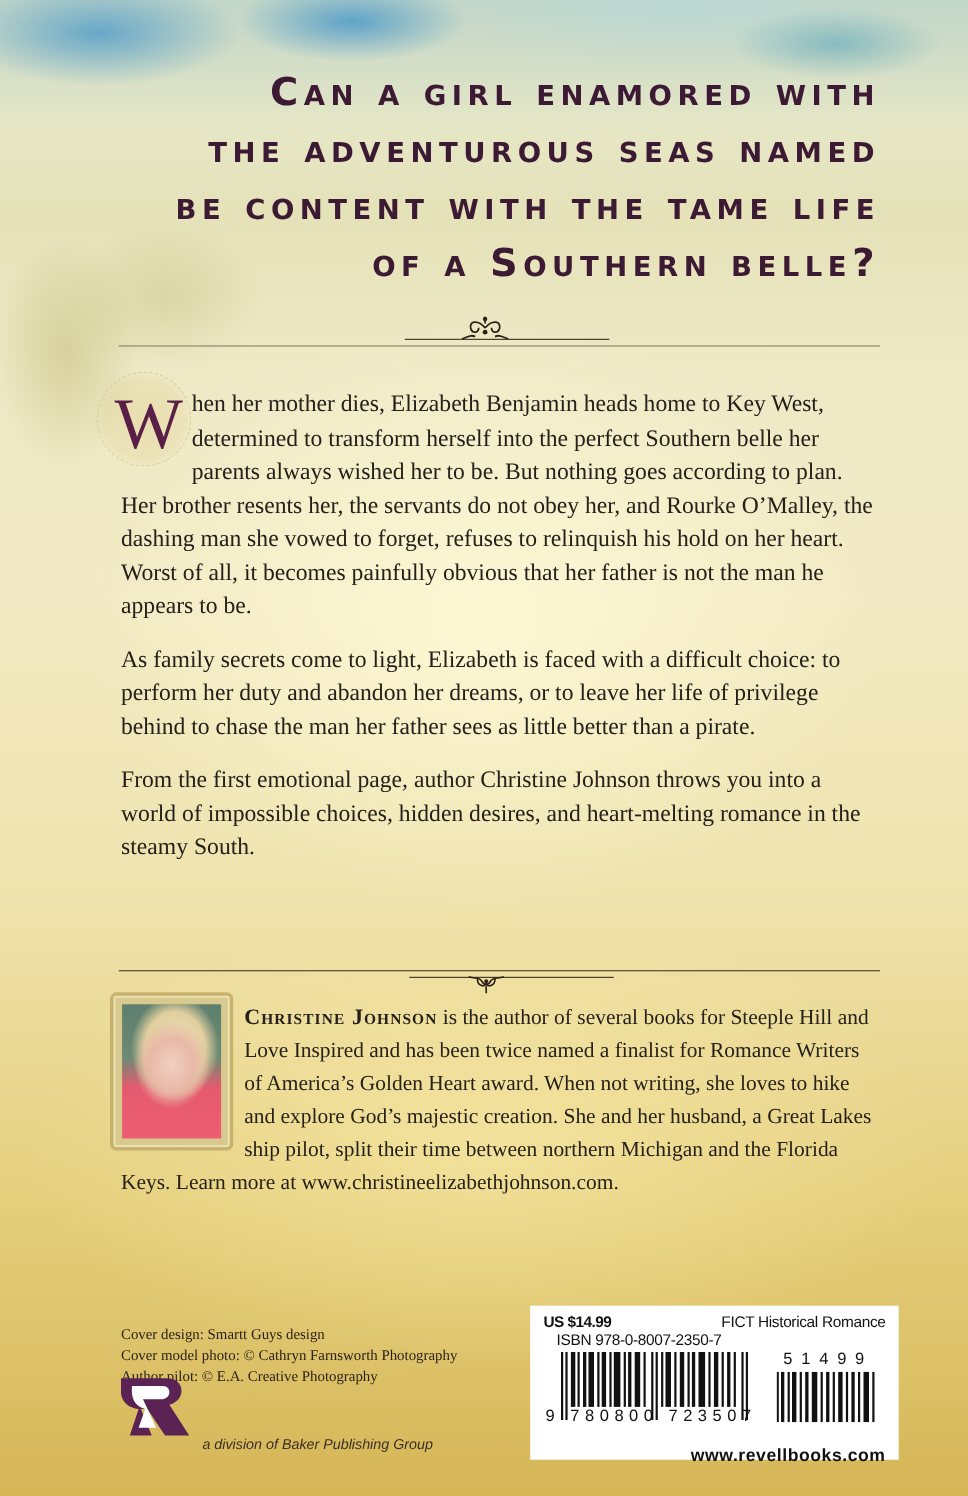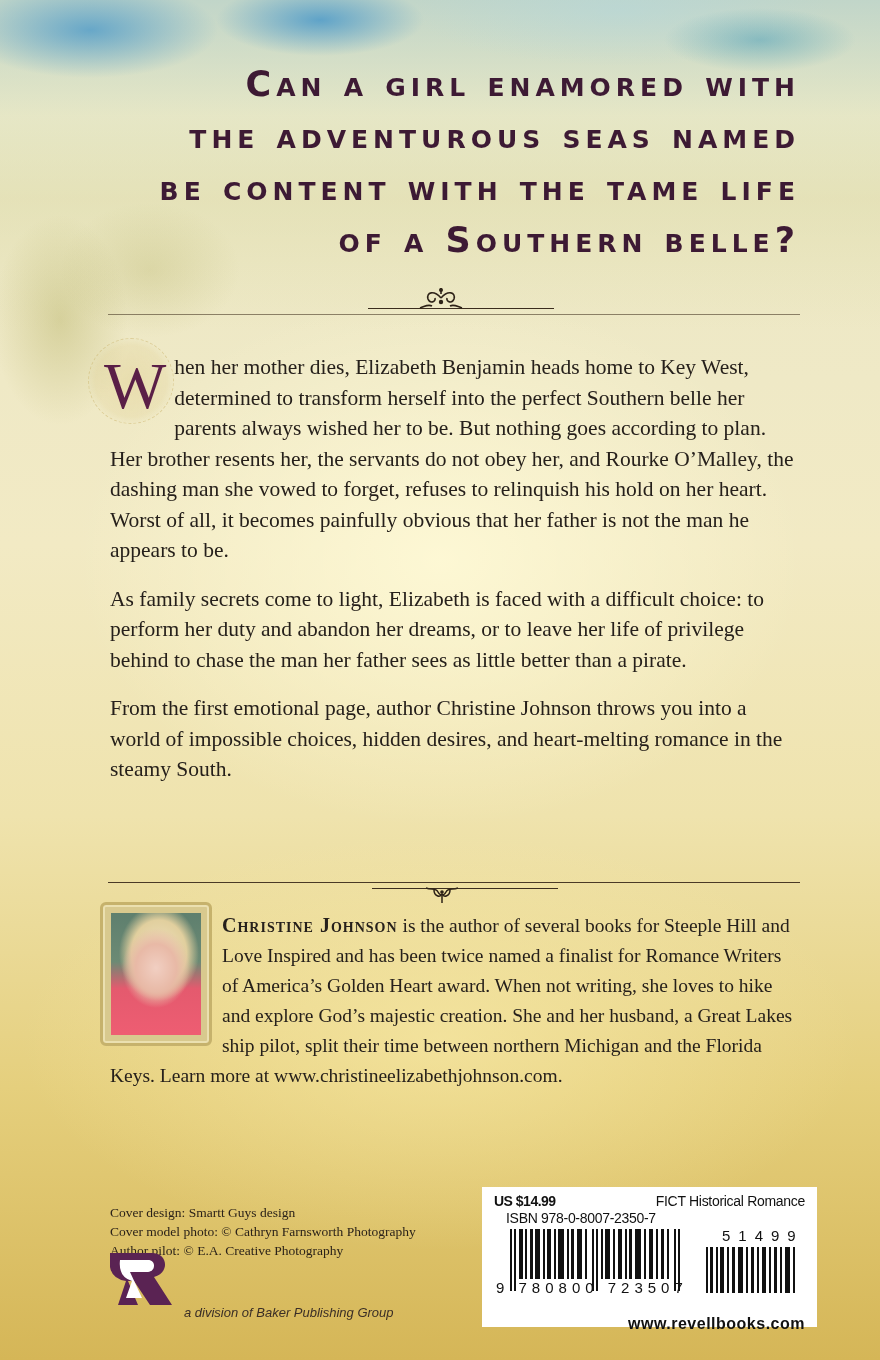--- a/index.html
+++ b/index.html
@@ -103,21 +103,21 @@
     .barcode-box {
       position: absolute; left: 482px; top: 1187px; width: 335px; height: 140px;
       background: #ffffff;
       font-family: "Liberation Sans", sans-serif; color: #111;
     }
     .bc-price { position: absolute; left: 12px; top: 6px; font-size: 14px; font-weight: bold; letter-spacing: -0.5px; }
     .bc-cat { position: absolute; right: 12px; top: 6px; font-size: 14px; letter-spacing: -0.3px; }
     .bc-isbn { position: absolute; left: 24px; top: 23px; font-size: 14px; letter-spacing: -0.3px; }
     .bc-bars-main { position: absolute; left: 28px; top: 42px; width: 170px; height: 62px; }
     .bc-bars-add { position: absolute; left: 224px; top: 60px; width: 90px; height: 46px; }
-    .bc-addon-num { position: absolute; left: 240px; top: 40px; font-size: 15px; letter-spacing: 8px; }
+    .bc-addon-num { position: absolute; left: 230px; top: 40px; font-size: 15px; letter-spacing: 8px; }
     .bc-num { position: absolute; left: 14px; top: 92px; font-size: 15px; letter-spacing: 5px; background: transparent; }
     .bc-url { position: absolute; right: 12px; top: 128px; font-size: 16px; font-weight: bold; letter-spacing: 0.5px; }
   </style>
 </head>
 <body>
 
 <div class="sky"></div>
 <div class="palm"></div>
 
 <div class="tagline">

